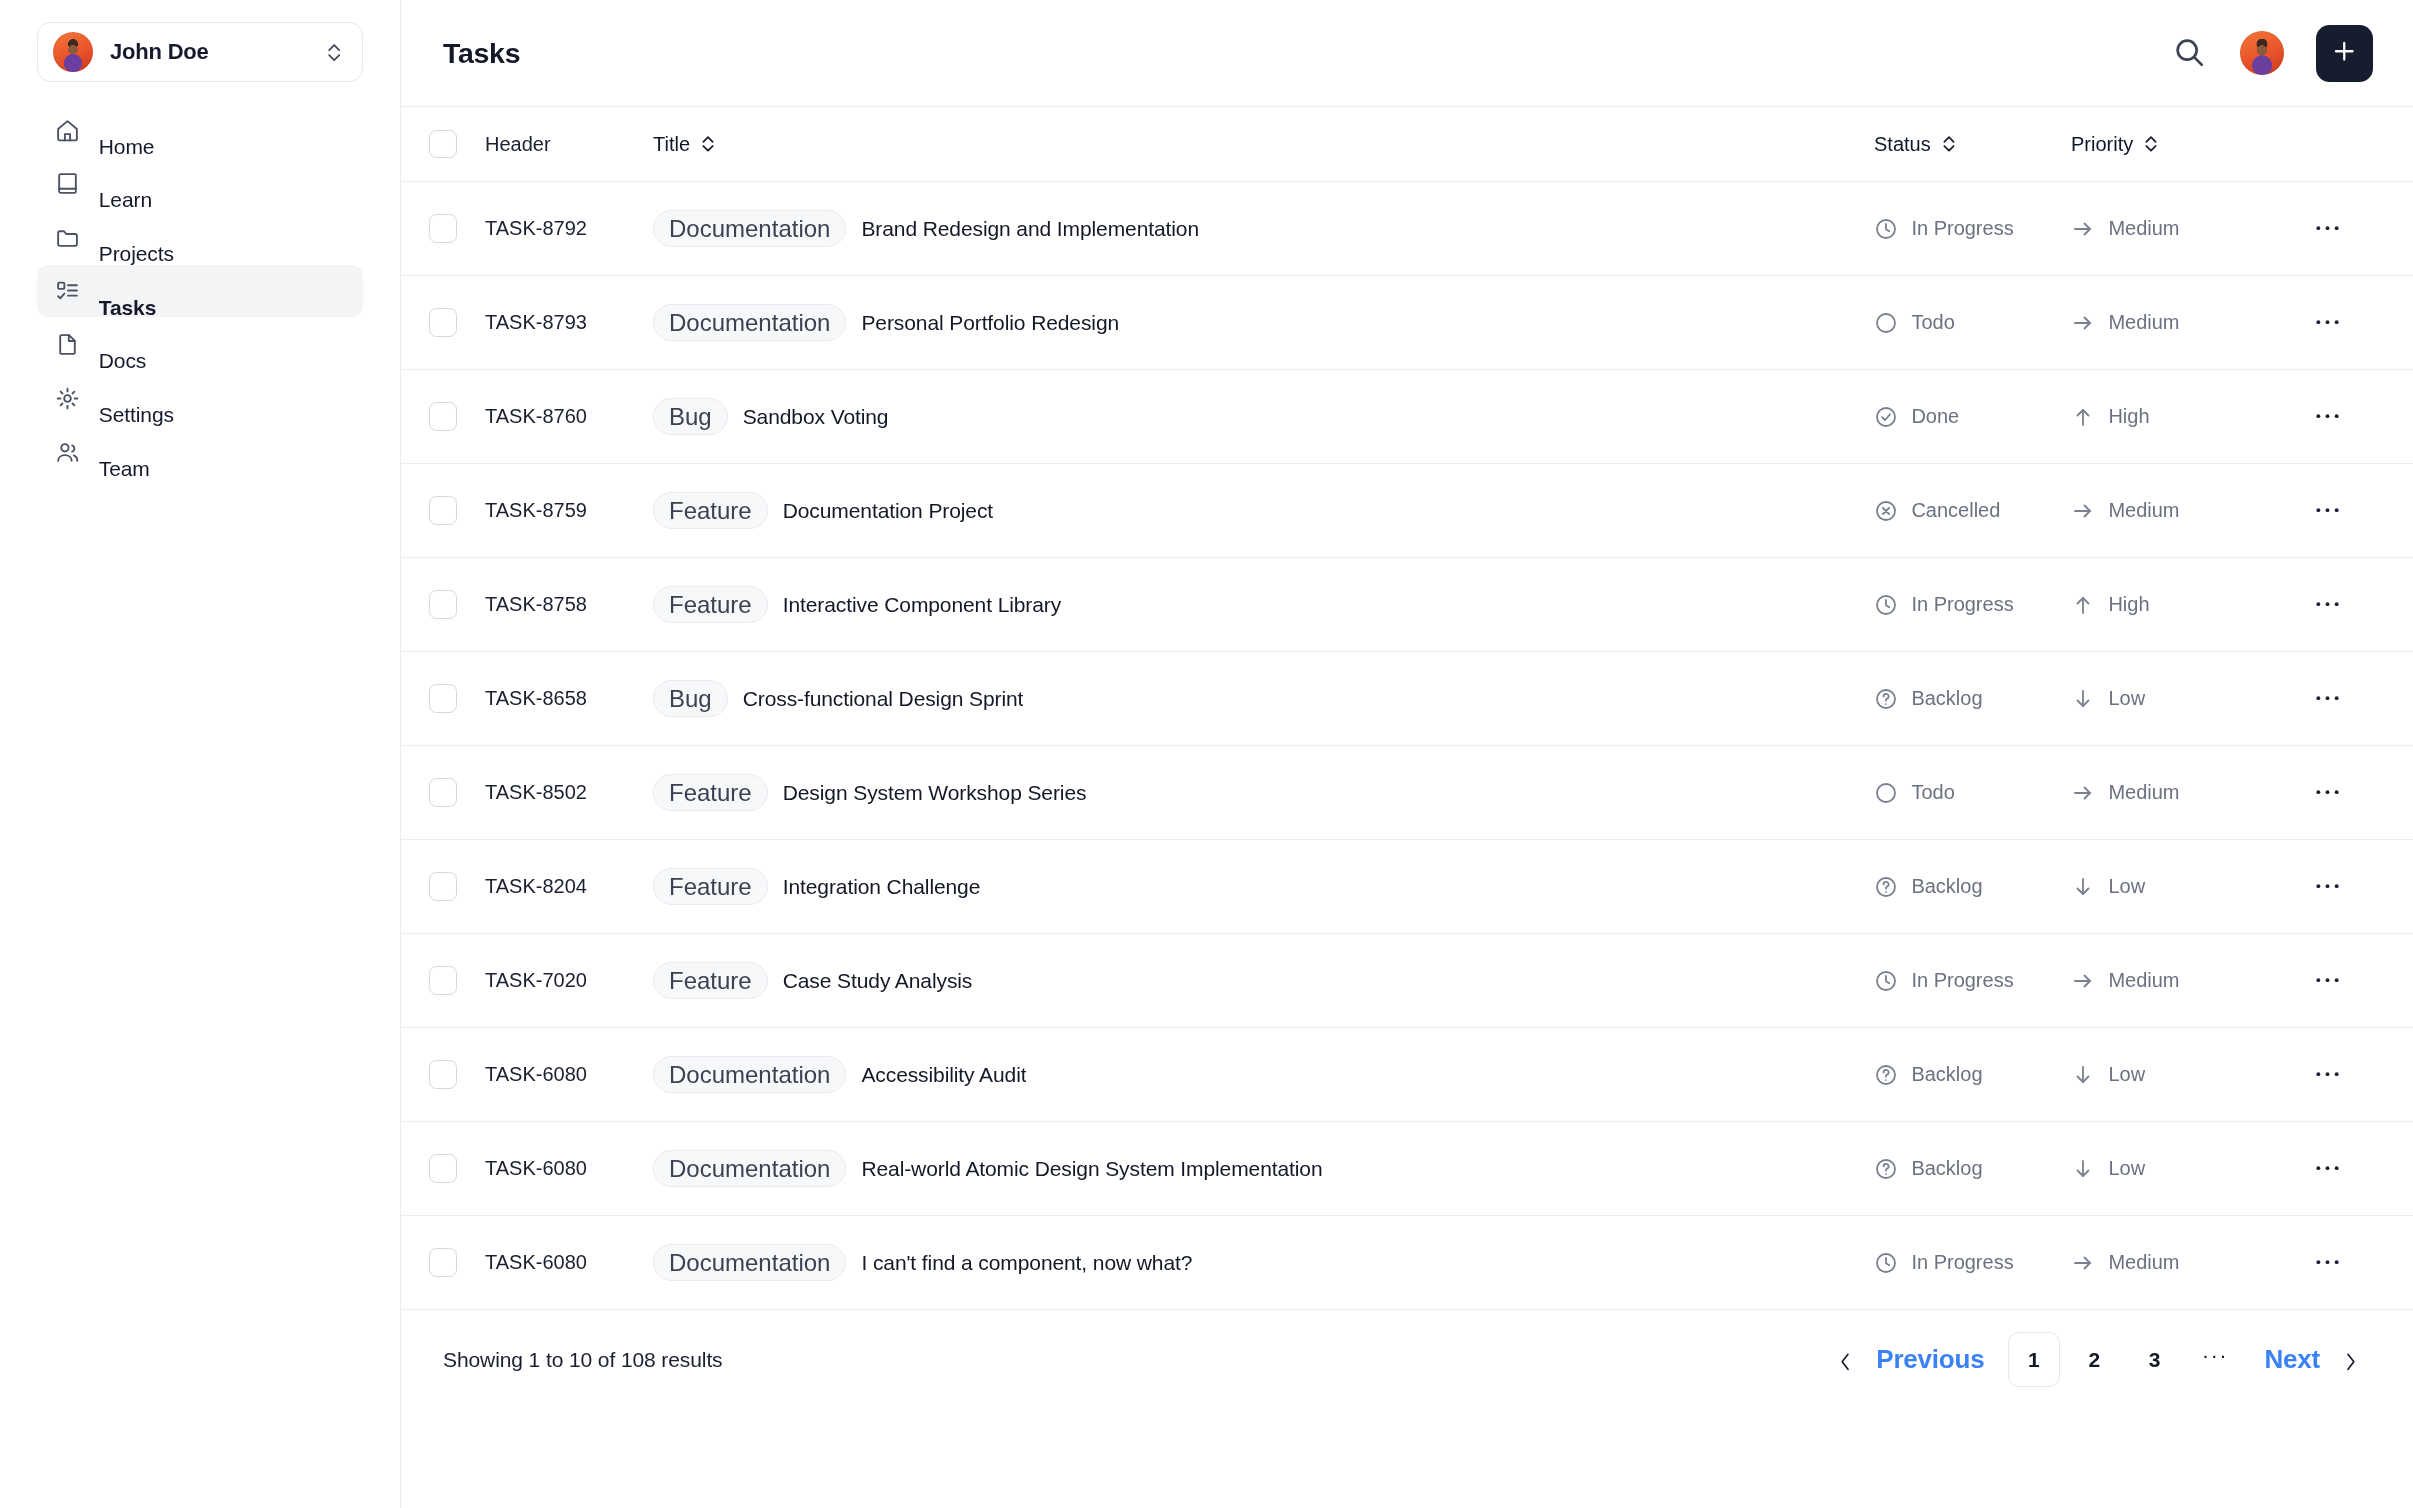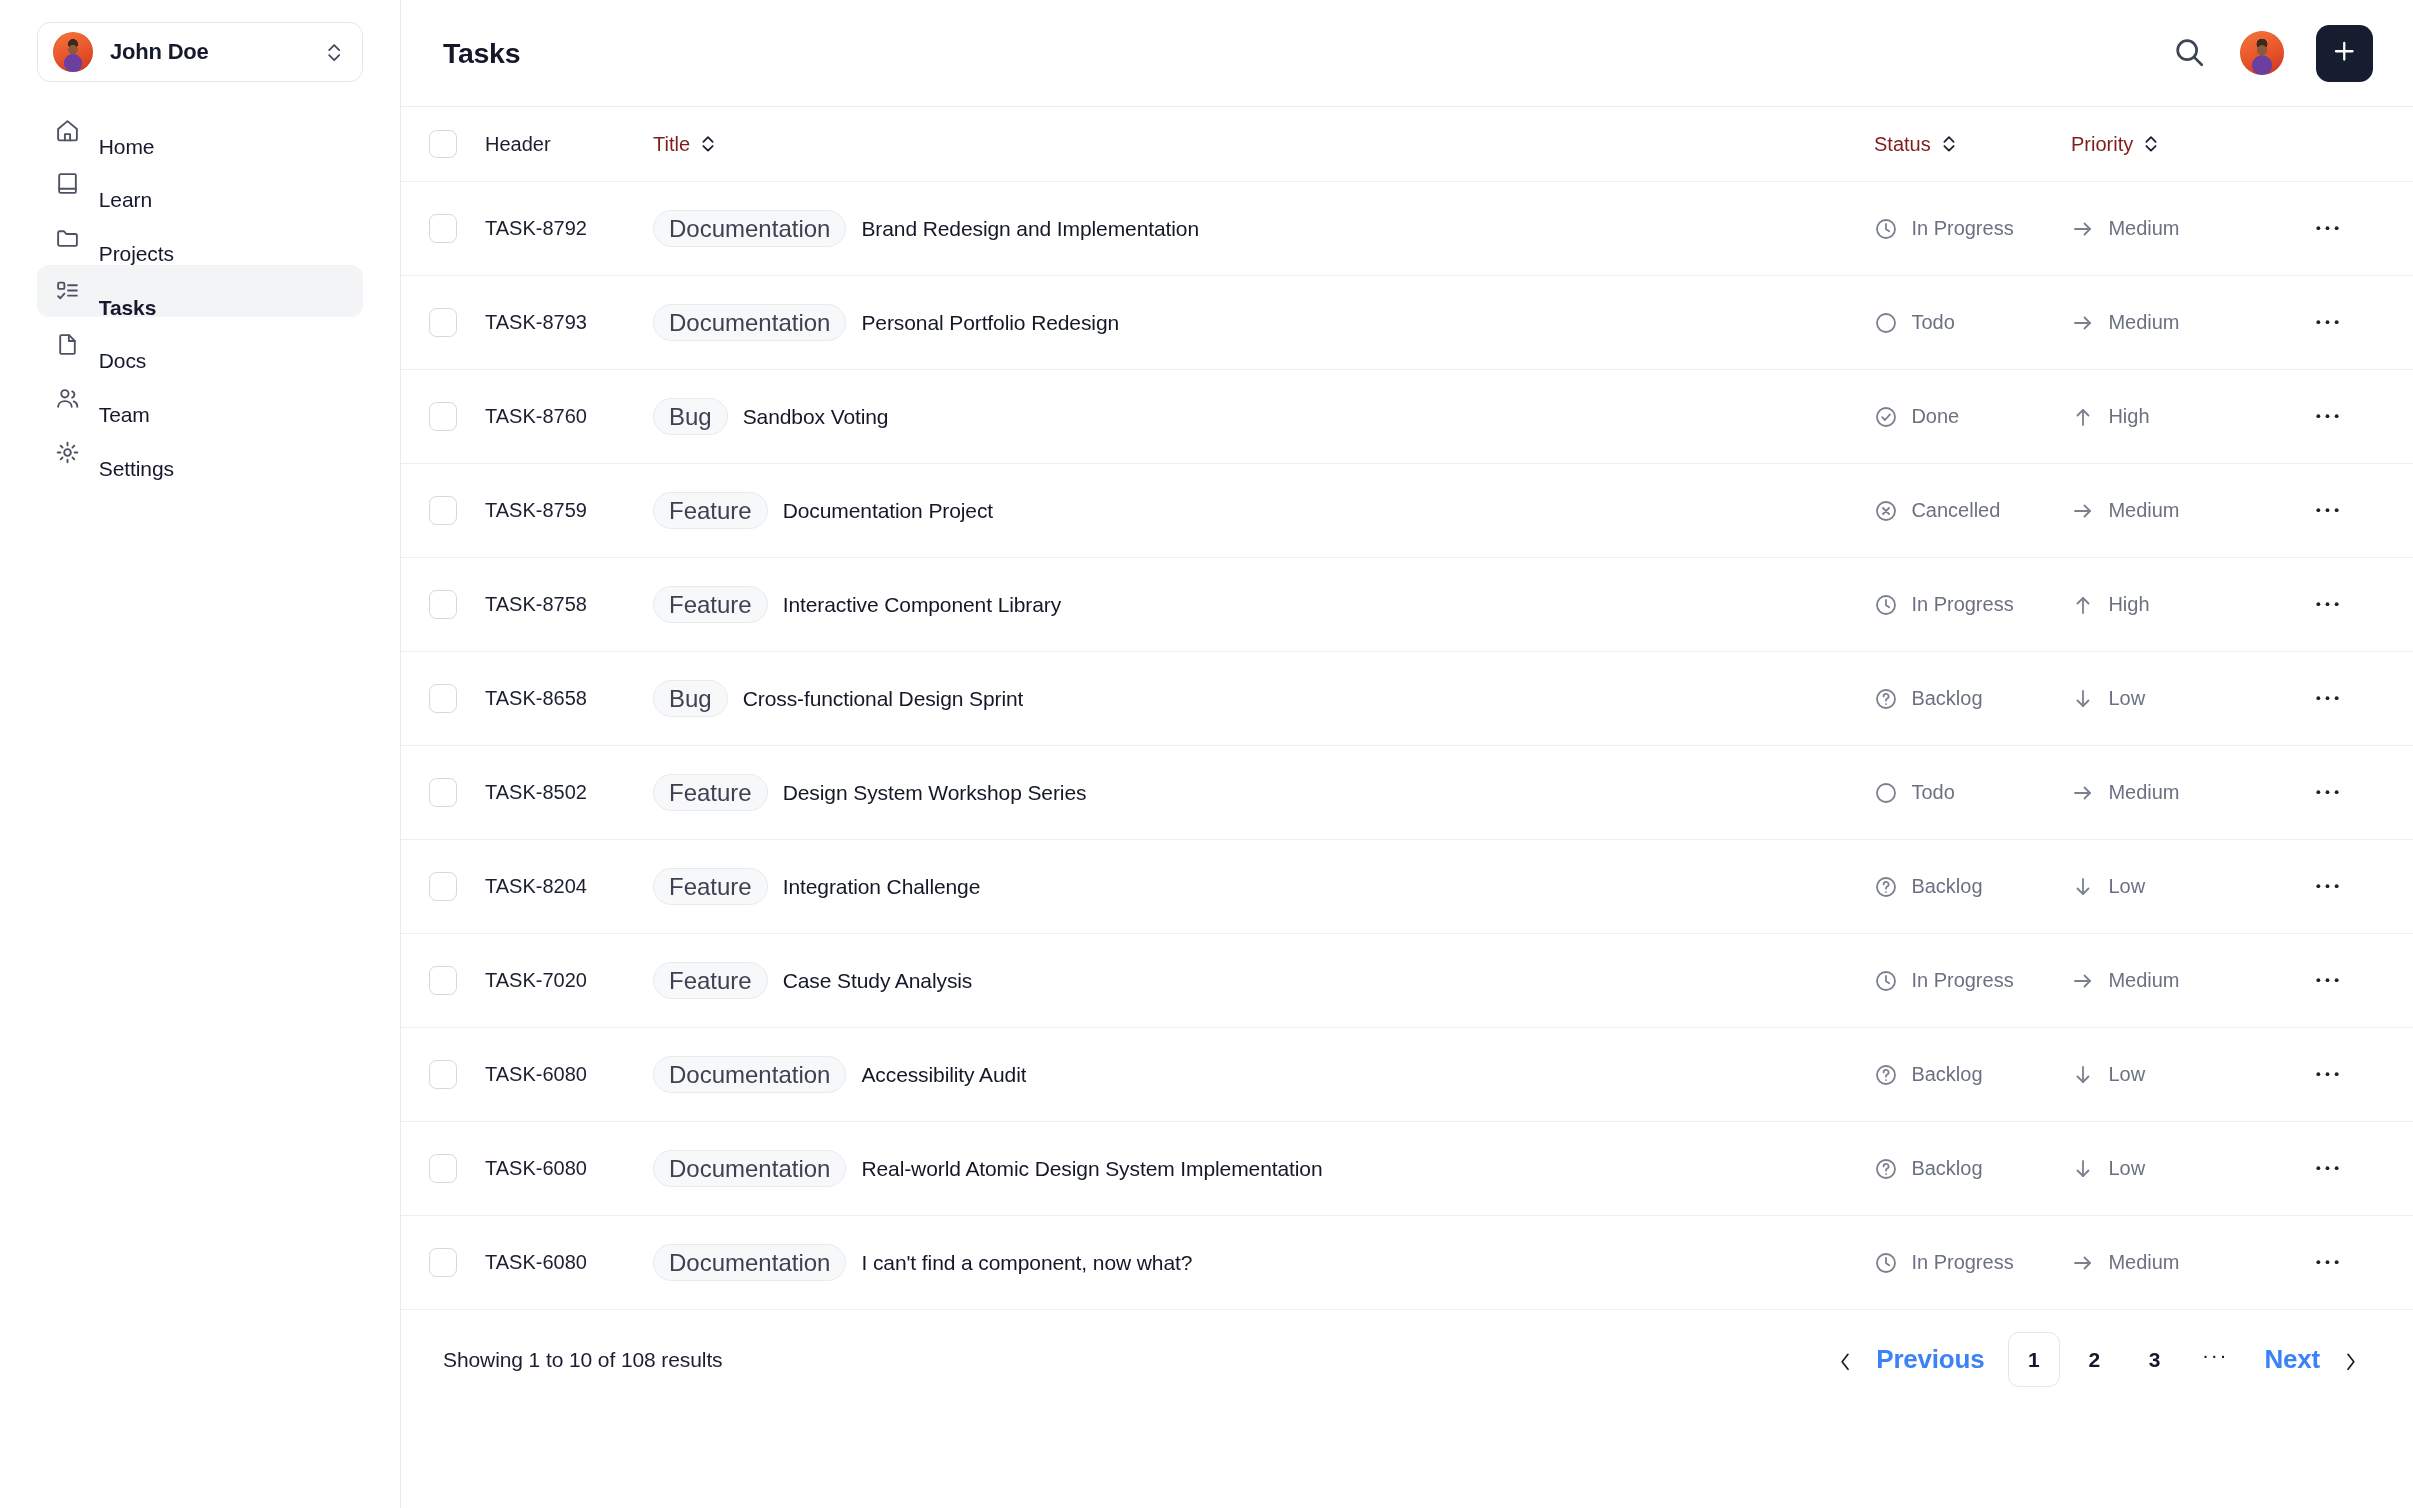--- a/index.html
+++ b/index.html
@@ -186,21 +186,21 @@
     gap: 15px;
     padding-right: 25px;
   }
   .thead .c-title { gap: 10px; }
   .col-sortable {
     display: inline-flex;
     align-items: center;
     gap: 10px;
     font-size: 20px;
     font-weight: 500;
-    color: #7f1d1d;
+    color: #0f172a;
     cursor: pointer;
     white-space: nowrap;
     justify-content: space-between;
   }
   .sort-ico { width: 16px; height: 22px; color: #1b1f30; flex: 0 0 16px; }
 
   .badge {
     display: inline-flex;
     align-items: center;
     height: 37px;
@@ -350,37 +350,37 @@
             <path d="M6 3h7.5L19 8.5V20a1 1 0 0 1-1 1H6a1 1 0 0 1-1-1V4a1 1 0 0 1 1-1Z"></path>
             <path d="M13.3 3v5.6H19"></path>
           </svg>
         </span>
         <span class="nav-label">Docs</span>
       </div>
 
       <div class="nav-item">
         <span class="nav-ico">
           <svg viewBox="0 0 24 24" fill="none" stroke="currentColor" stroke-width="1.8" stroke-linecap="round" stroke-linejoin="round">
+            <circle cx="12" cy="12" r="3.2"></circle>
+            <path d="M12 2.6v2.6M12 18.8v2.6M21.4 12h-2.6M5.2 12H2.6M18.6 5.4l-1.8 1.8M7.2 16.8l-1.8 1.8M18.6 18.6l-1.8-1.8M7.2 7.2 5.4 5.4"></path>
+          </svg>
+        </span>
+        <span class="nav-label">Settings</span>
+      </div>
+
+      <div class="nav-item">
+        <span class="nav-ico">
+          <svg viewBox="0 0 24 24" fill="none" stroke="currentColor" stroke-width="1.8" stroke-linecap="round" stroke-linejoin="round">
             <circle cx="9.5" cy="7.5" r="3.5"></circle>
             <path d="M3 20c0-3.3 2.9-5.5 6.5-5.5S16 16.7 16 20"></path>
             <path d="M16.5 11.2a3.2 3.2 0 0 0 0-6"></path>
             <path d="M18 14.8c2 .7 3.4 2.4 3.4 5.2"></path>
           </svg>
         </span>
         <span class="nav-label">Team</span>
-      </div>
-
-      <div class="nav-item">
-        <span class="nav-ico">
-          <svg viewBox="0 0 24 24" fill="none" stroke="currentColor" stroke-width="1.8" stroke-linecap="round" stroke-linejoin="round">
-            <circle cx="12" cy="12" r="3.2"></circle>
-            <path d="M12 2.6v2.6M12 18.8v2.6M21.4 12h-2.6M5.2 12H2.6M18.6 5.4l-1.8 1.8M7.2 16.8l-1.8 1.8M18.6 18.6l-1.8-1.8M7.2 7.2 5.4 5.4"></path>
-          </svg>
-        </span>
-        <span class="nav-label">Settings</span>
       </div>
 
     </nav>
   </aside>
 
   <main class="main">
 
     <header class="topbar">
       <h1 class="page-title">Tasks</h1>
       <div class="topbar-actions">

